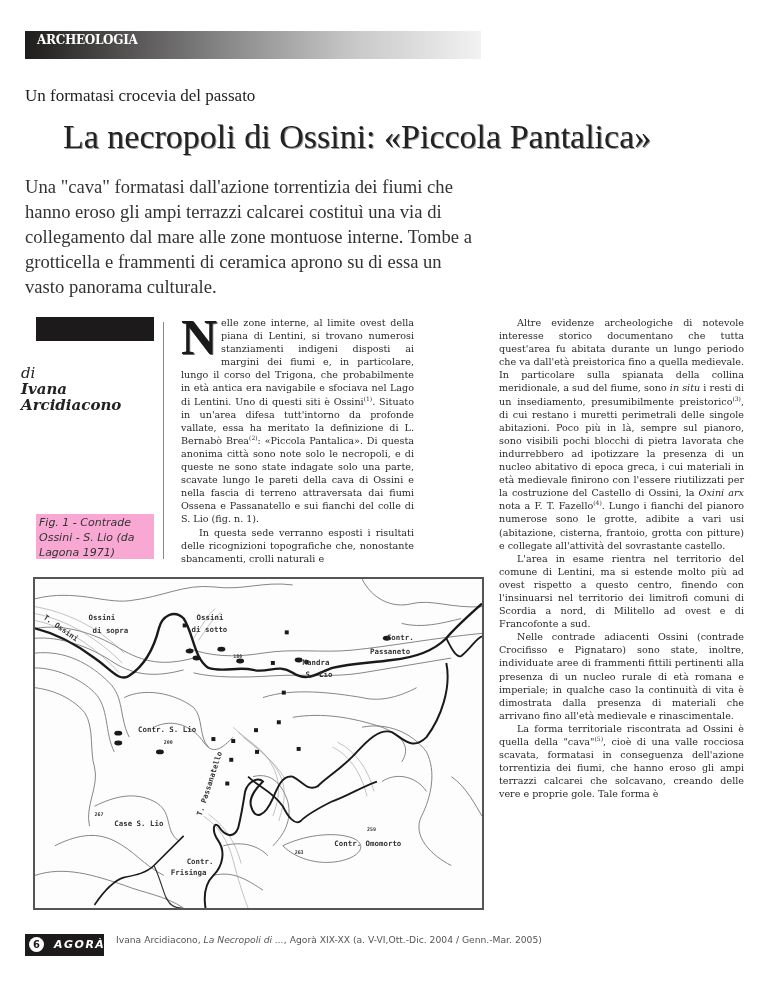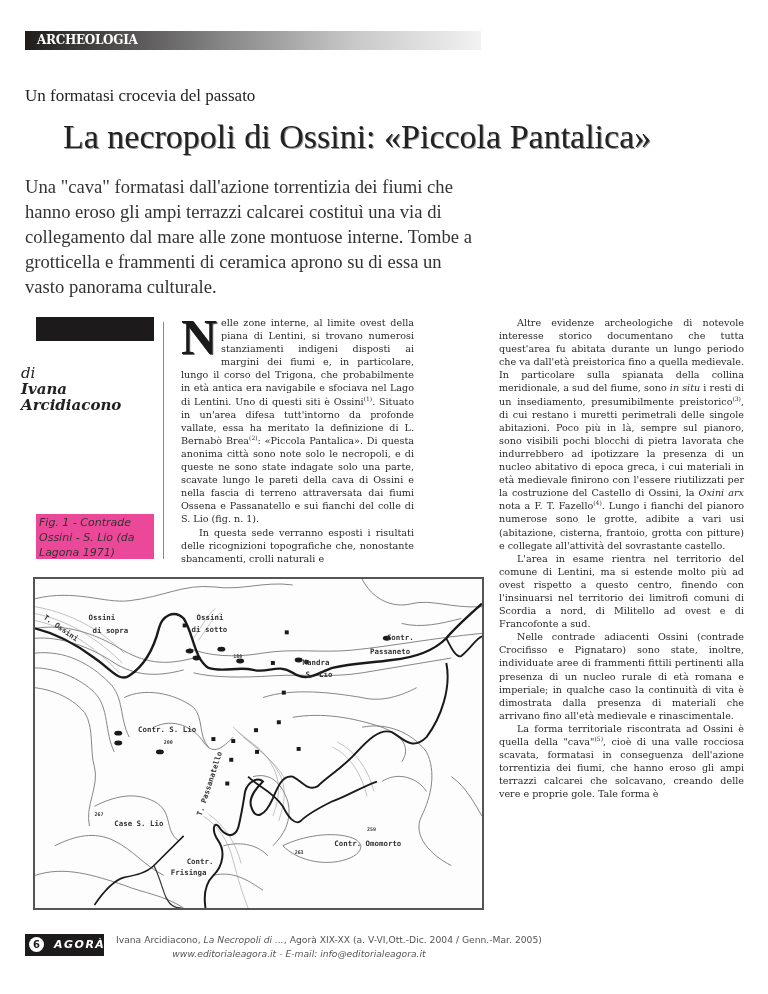--- a/index.html
+++ b/index.html
@@ -1,54 +1,54 @@
 <!DOCTYPE html>
 <html><head>
 <meta charset="utf-8">
 <style>
   html, body { margin: 0; padding: 0; background: #ffffff; }
   body { width: 768px; height: 994px; position: relative; overflow: hidden; font-family: "DejaVu Serif", serif; color: #222; }
 
   .section-bar {
-    position: absolute; left: 25px; top: 31px; width: 456px; height: 19px;
+    position: absolute; left: 25px; top: 31px; width: 456px; height: 28px;
     background: linear-gradient(to right, #1f1c1c 0%, #4a4747 18%, #8a8a8a 45%, #c8c8c8 72%, #f2f2f2 100%);
   }
   .section-bar span {
     position: absolute; left: 12px; top: 2px; font-family: "DejaVu Serif", serif; font-weight: bold;
     font-size: 12px; color: #fff; letter-spacing: -0.3px;
   }
 
   .kicker { position: absolute; left: 25px; top: 86px; font-family: "Liberation Serif", serif; font-size: 17px; color: #222; }
   .title { position: absolute; left: 39px; top: 118px; font-family: "Liberation Serif", serif; font-size: 34px; color: #222; white-space: nowrap; text-shadow: 1px 1px 0 #999; margin-left: 24px; }
   .standfirst { position: absolute; left: 25px; top: 174px; width: 460px; font-family: "Liberation Serif", serif; font-size: 18.6px; line-height: 25px; color: #333; }
 
   .byline-box { position: absolute; left: 36px; top: 317px; width: 118px; height: 24px; background: #1c1a1a; }
   .byline { position: absolute; left: 21px; top: 365px; font-family: "DejaVu Serif", serif; font-size: 15px; line-height: 16px; font-style: italic; color: #222; }
   .byline b { font-style: italic; font-weight: bold; }
-  .caption { position: absolute; left: 36px; top: 514px; width: 118px; height: 45px; background: #ec4899; font-family: "DejaVu Sans", sans-serif; font-style: italic; font-size: 11px; line-height: 15px; color: #333; padding-left: 3px; box-sizing: border-box; padding-top: 1px; }
+  .caption { position: absolute; left: 36px; top: 514px; width: 118px; height: 45px; background: #f9a8d4; font-family: "DejaVu Sans", sans-serif; font-style: italic; font-size: 11px; line-height: 15px; color: #333; padding-left: 3px; box-sizing: border-box; padding-top: 1px; }
   .vrule { position: absolute; left: 163px; top: 322px; width: 1px; height: 237px; background: #888; }
 
   .col { position: absolute; font-family: "DejaVu Serif", serif; font-size: 9.6px; line-height: 13.1px; color: #2a2a2a; text-align: justify; }
   .col p { margin: 0; }
   .col p.ind { text-indent: 18px; }
   .col sup { font-size: 6px; vertical-align: 4px; line-height: 0; }
   .col1 { left: 181px; top: 316px; width: 233px; }
   .col2 { left: 499px; top: 316px; width: 245px; }
 
   .dropcap { float: left; font-family: "Liberation Serif", serif; font-size: 50px; line-height: 40px; height: 40px; margin: 1px 4px 0 0; color: #1a1a1a; text-shadow: 1px 1px 0 #666; font-weight: bold; }
 
   .map { position: absolute; left: 33px; top: 577px; width: 451px; height: 333px; border: 2px solid #555; box-sizing: border-box; background: #fdfdfd; overflow: hidden; }
   .map svg { width: 100%; height: 100%; display: block; }
   .maplbl { font-family: "DejaVu Sans Mono", monospace; font-size: 7.5px; font-weight: bold; fill: #333; }
   .mapnum { font-family: "DejaVu Sans Mono", monospace; font-size: 5px; font-weight: bold; fill: #333; }
 
   .footer-badge { position: absolute; left: 25px; top: 934px; width: 79px; height: 22px; background: #1c1a1a; }
   .footer-badge .num { position: absolute; left: 4px; top: 3px; width: 15px; height: 15px; border-radius: 50%; background: #fff; color: #1c1a1a; font-family: "DejaVu Sans", sans-serif; font-weight: bold; font-size: 10px; text-align: center; line-height: 15px; }
   .footer-badge .name { position: absolute; left: 29px; top: 4px; color: #fff; font-family: "DejaVu Sans", sans-serif; font-style: italic; font-weight: bold; font-size: 11px; letter-spacing: 1.5px; }
-  .footer-cite { position: absolute; left: 116px; top: 933px; width: 366px; text-align: center; font-family: "DejaVu Sans", sans-serif; font-size: 9.2px; line-height: 14px; color: #555; white-space: nowrap; }
+  .footer-cite { position: absolute; left: 116px; top: 933px; width: 366px; text-align: left; font-family: "DejaVu Sans", sans-serif; font-size: 9.2px; line-height: 14px; color: #555; white-space: nowrap; }
   .footer-cite i { font-style: italic; }
   .footer-cite .line2 { font-style: italic; }
 </style>
 </head>
 <body>
 
 <div class="section-bar">
   <span>ARCHEOLOGIA</span>
 </div>
 
@@ -171,14 +171,13 @@
     <text class="mapnum" x="262" y="278">263</text>
   </svg>
 </div>
 
 <div class="footer-badge">
   <div class="num">6</div>
   <div class="name">AGORÀ</div>
 </div>
 <div class="footer-cite">
   <div><span>Ivana Arcidiacono, </span><i>La Necropoli di ...</i><span>, Agorà XIX-XX (a. V-VI,Ott.-Dic. 2004 / Genn.-Mar. 2005)</span></div>
-  <div class="line2">www.editorialeagora.it - E-mail: info@editorialeagora.it</div>
 </div>
 
 </body></html>

